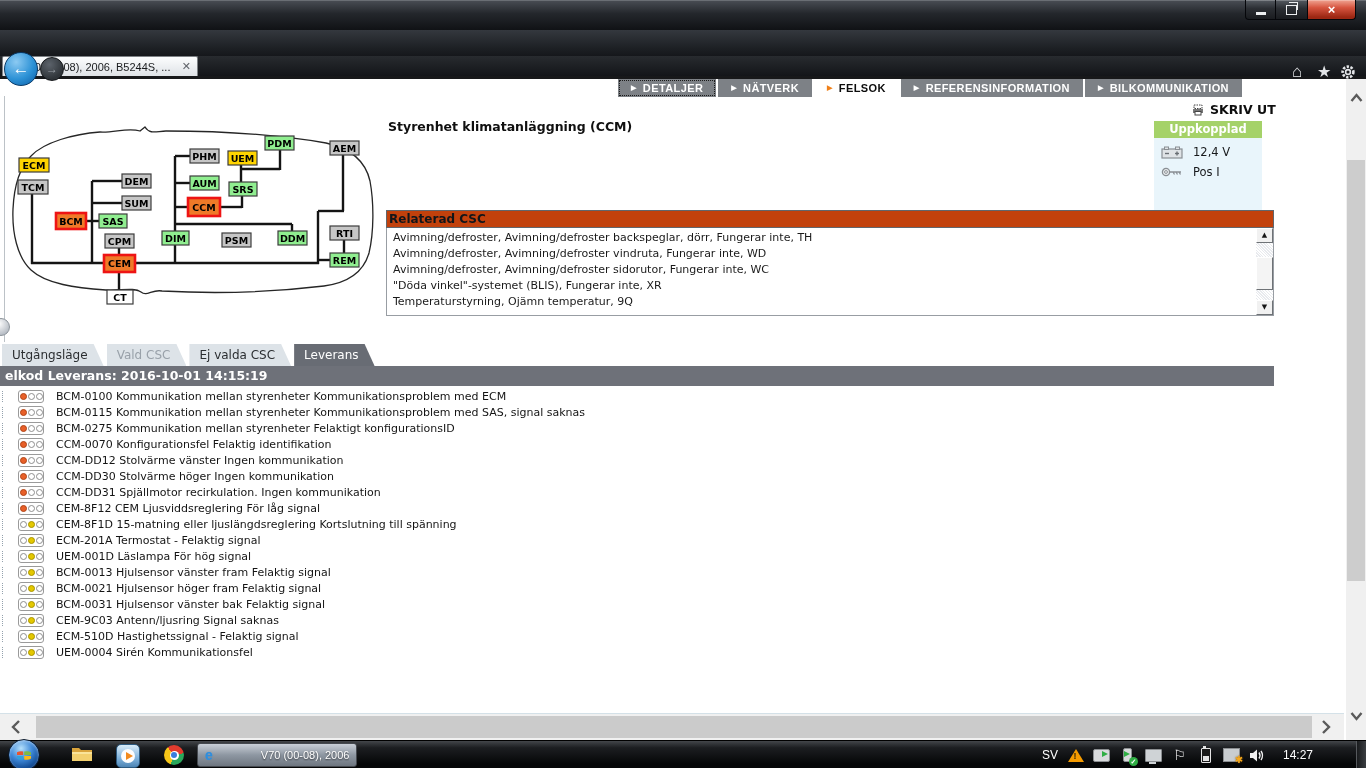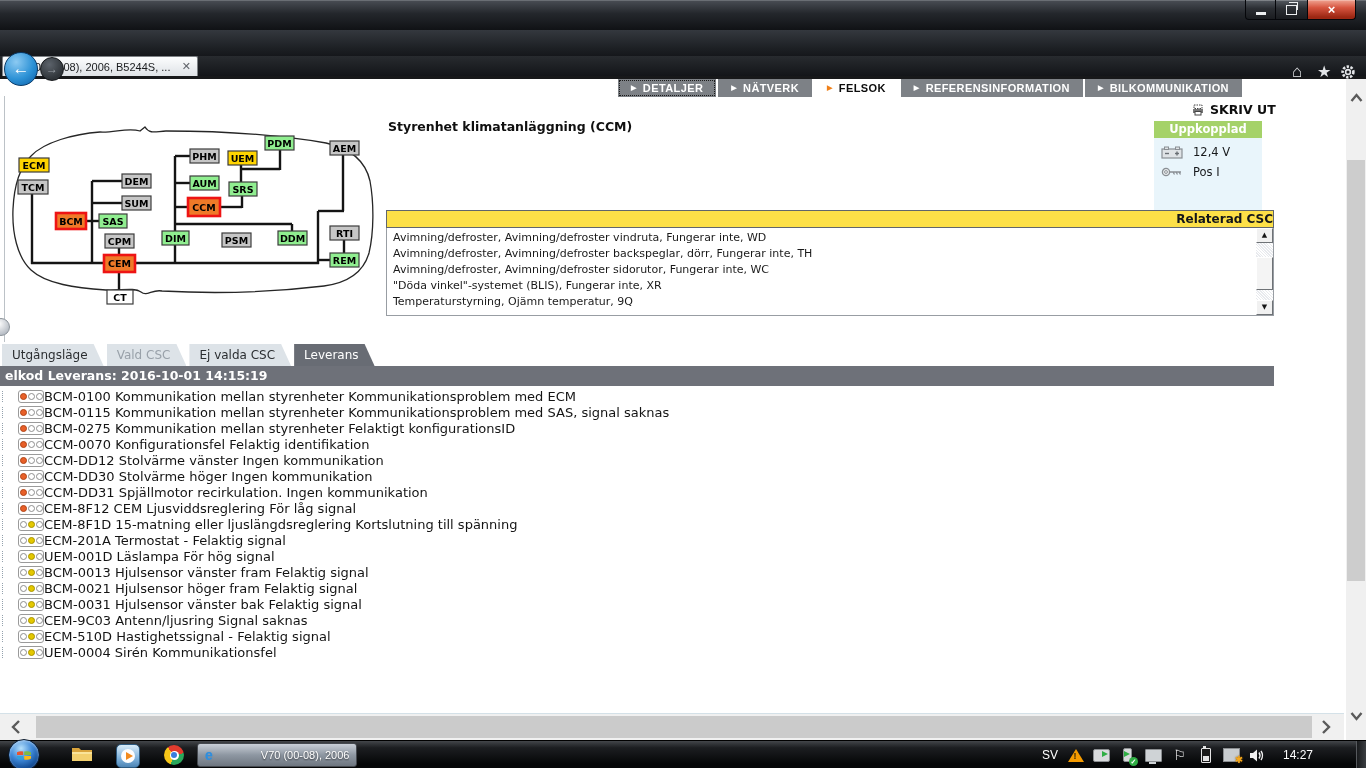--- a/index.html
+++ b/index.html
@@ -74,22 +74,22 @@
   .print-btn{position:absolute;left:1192px;top:26px;display:flex;align-items:center;gap:6px;
     font-weight:bold;font-size:12.5px;color:#0e0e0e;cursor:pointer;font-family:"DejaVu Sans",sans-serif;}
 
   .conn-panel{position:absolute;left:1154px;top:45px;width:108px;font-family:"DejaVu Sans",sans-serif;}
   .conn-status{height:17px;background:#a5d269;color:#fff;font-weight:bold;font-size:11.5px;
     text-align:center;line-height:17px;}
   .conn-body{background:#e9f5fb;padding:7px 0 30px 7px;}
   .conn-row{display:flex;align-items:center;gap:10px;font-size:11.5px;color:#17191b;margin-bottom:6px;}
 
   .csc-panel{position:absolute;left:386px;top:134px;width:888px;font-family:"DejaVu Sans",sans-serif;}
-  .csc-header{height:18px;background:#fde047;border:1px solid #61666c;box-sizing:border-box;
-    font-weight:bold;font-size:12px;color:#121519;padding-left:22px;line-height:16px;text-align:right;}
+  .csc-header{height:18px;background:#c2410c;border:1px solid #61666c;box-sizing:border-box;
+    font-weight:bold;font-size:12px;color:#121519;padding-left:2px;line-height:16px;}
   .csc-body{position:relative;height:88px;background:#fff;border:1px solid #989da3;border-top:none;box-sizing:border-box;}
   .csc-list{padding:2px 22px 0 6px;}
   .csc-item{height:16px;line-height:16px;font-size:11px;color:#1a1a1a;white-space:nowrap;cursor:default;}
   .csc-scroll{position:absolute;right:0;top:0;bottom:0;width:17px;display:flex;flex-direction:column;}
   .csc-btn{height:15px;background:#f1f1f1;border:1px solid;border-color:#fff #6e7276 #6e7276 #fff;
     font-size:7px;text-align:center;line-height:13px;color:#151515;cursor:pointer;box-sizing:border-box;}
   .csc-track{flex:1;position:relative;background:repeating-linear-gradient(45deg,#ffffff 0 1px,#e8eaee 1px 2px);}
   .csc-thumb{position:absolute;left:0;right:0;top:14px;height:33px;background:#f4f4f4;
     border:1px solid;border-color:#fff #6e7276 #6e7276 #fff;box-sizing:border-box;cursor:grab;}
 
@@ -107,21 +107,21 @@
     font-family:"DejaVu Sans",sans-serif;}
 
   .dtc-list{position:absolute;left:0;top:312px;width:1340px;}
   .dtc-row{display:flex;align-items:center;height:16px;cursor:pointer;}
   .grip{width:1px;height:11px;border-left:1px dotted #93a1ad;margin-left:2px;}
   .tl{width:24px;height:11px;margin-left:14px;border:1px solid #9a9a9a;border-radius:3px;background:#fff;
     display:flex;align-items:center;justify-content:center;gap:1px;flex:none;}
   .tl .c{width:7px;height:7px;border-radius:50%;border:1px solid #8e8e8e;background:#fff;box-sizing:border-box;}
   .tl.red .c:nth-child(1){background:#e85f28;border-color:#b04415;}
   .tl.yellow .c:nth-child(2){background:#e4c800;border-color:#a89400;}
-  .dtc-text{margin-left:0;font-size:13px;color:#141414;font-family:"DejaVu Sans",sans-serif;white-space:nowrap;}
+  .dtc-text{margin-left:12px;font-size:11px;color:#141414;font-family:"DejaVu Sans",sans-serif;white-space:nowrap;}
 
   
   .hscroll{position:absolute;left:0;top:637px;width:1344px;height:27px;background:#f0f0f0;border-top:1px solid #d4e1e8;box-sizing:border-box;}
   .h-arrow{position:absolute;top:5px;cursor:pointer;}
   .h-arrow.left{left:10px;}
   .h-arrow.right{left:1320px;}
   .h-thumb{position:absolute;left:36px;top:2px;width:1276px;height:22px;background:#cbcbcb;cursor:grab;}
   .vscroll{position:absolute;left:1346px;top:3px;width:20px;height:661px;background:#f0f0f0;}
   .v-arrow{position:absolute;left:4px;cursor:pointer;}
   .v-arrow.up{top:14px;}
@@ -406,22 +406,22 @@
           </svg>
           <span>Pos I</span>
         </div>
       </div>
     </div>
 
     <div class="csc-panel">
       <div class="csc-header">Relaterad CSC</div>
       <div class="csc-body">
         <div class="csc-list">
+            <div class="csc-item">Avimning/defroster, Avimning/defroster backspeglar, dörr, Fungerar inte, TH</div>
             <div class="csc-item">Avimning/defroster, Avimning/defroster vindruta, Fungerar inte, WD</div>
-            <div class="csc-item">Avimning/defroster, Avimning/defroster backspeglar, dörr, Fungerar inte, TH</div>
             <div class="csc-item">Avimning/defroster, Avimning/defroster sidorutor, Fungerar inte, WC</div>
             <div class="csc-item">"Döda vinkel"-systemet (BLIS), Fungerar inte, XR</div>
             <div class="csc-item">Temperaturstyrning, Ojämn temperatur, 9Q</div>
           </div>
         <div class="csc-scroll">
           <div class="csc-btn">▲</div>
           <div class="csc-track">
             <div class="csc-thumb"></div>
           </div>
           <div class="csc-btn">▼</div>

